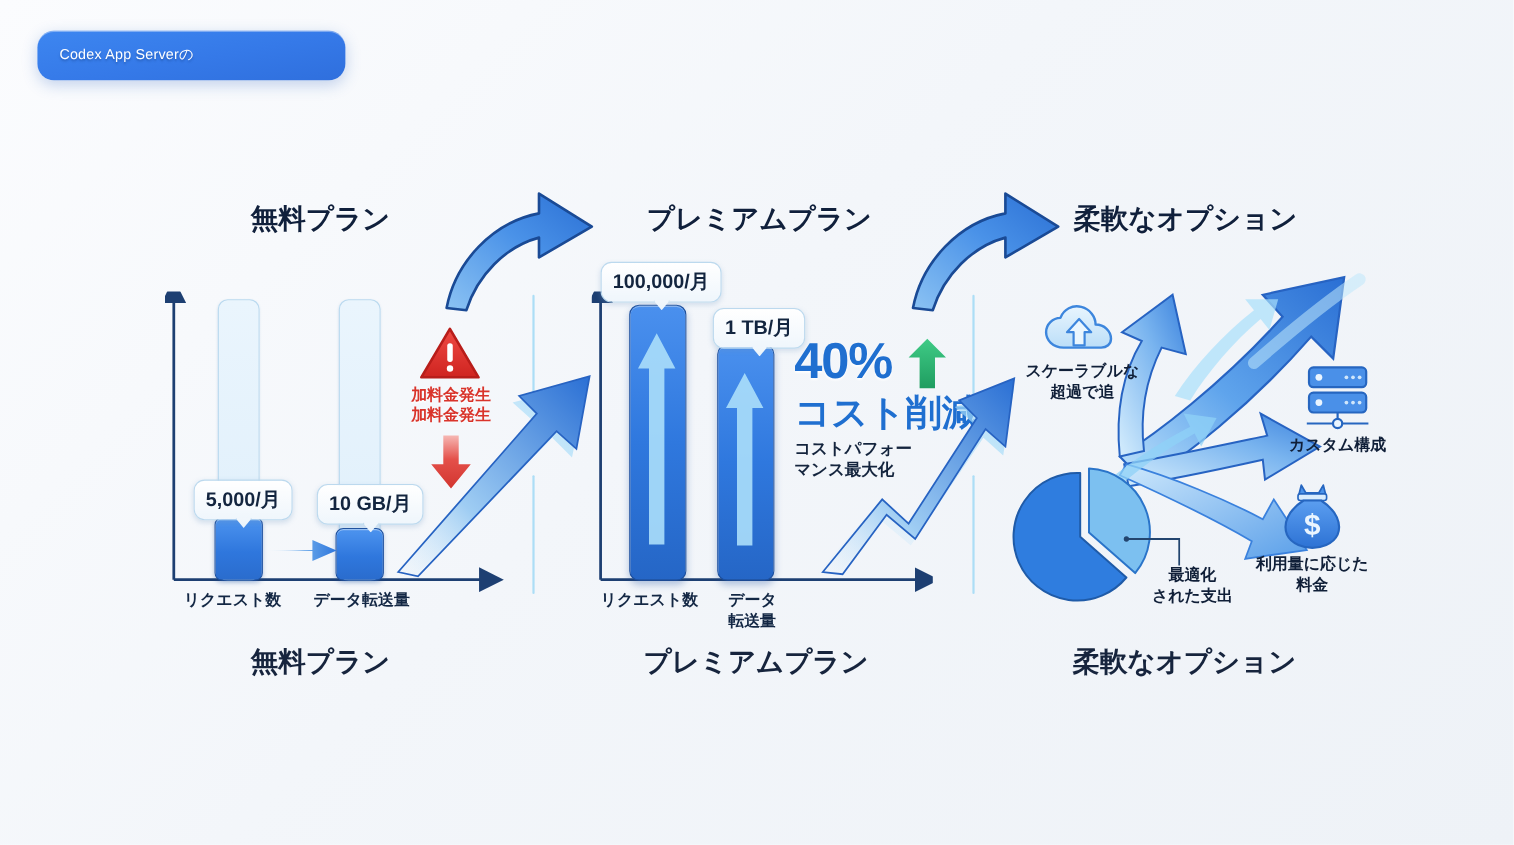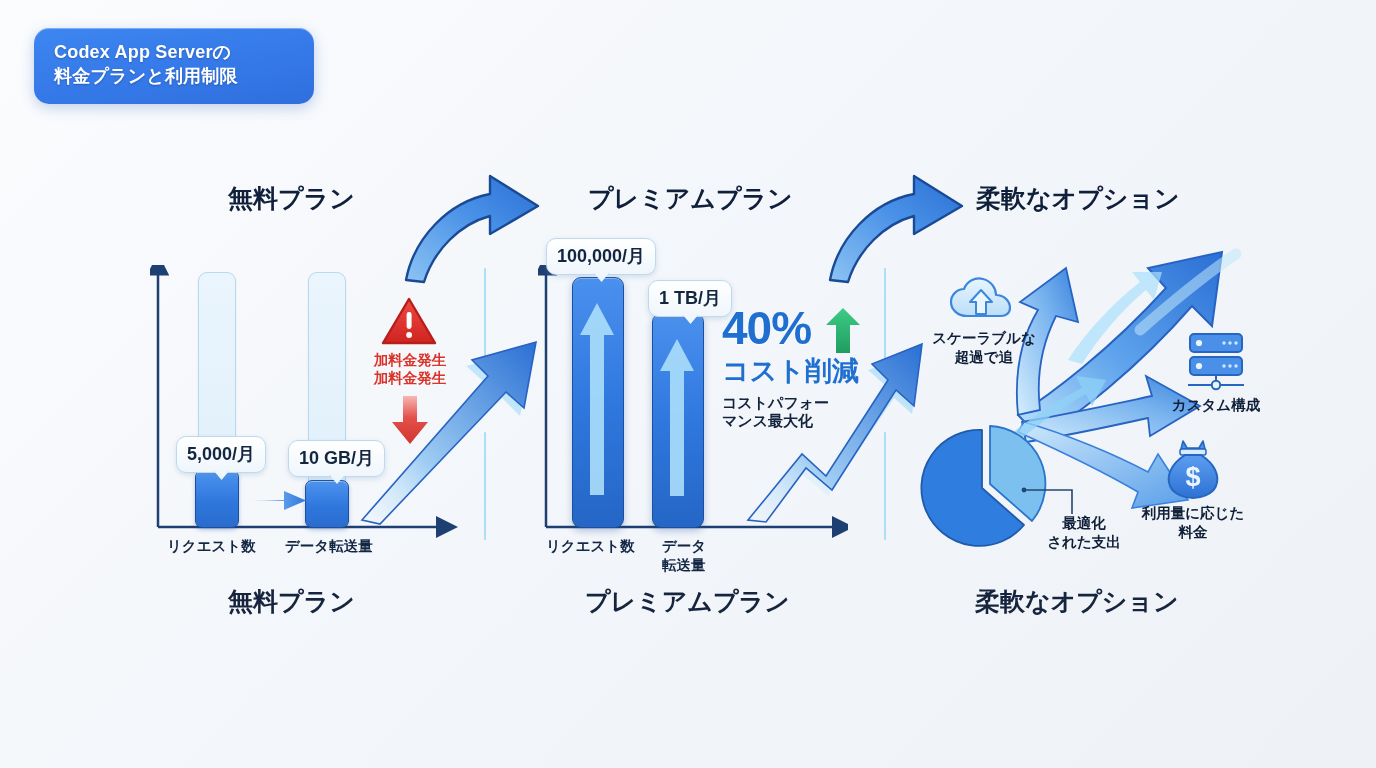--- a/index.html
+++ b/index.html
@@ -15,21 +15,21 @@
   
   #title-badge{
     left:34px;top:28px;width:280px;
     background:linear-gradient(170deg,#3d86f0 0%,#3579e8 55%,#2f6fdd 100%);
     border-radius:15px;
     padding:13px 18px 15px 20px;
     box-sizing:border-box;
     box-shadow:0 4px 14px rgba(45,100,190,.28), 0 1px 0 rgba(255,255,255,.35) inset;
   }
   #title-badge .tl{
-    color:#ffffff;font-weight:bold;font-size:18px;line-height:1.33;
+    color:#ffffff;font-weight:normal;font-size:13px;line-height:1.33;
     letter-spacing:.2px;
     text-shadow:0 1px 2px rgba(20,60,130,.45);
     white-space:nowrap;
   }
 
   
   .sec-head{
     font-size:25px;font-weight:bold;color:#10203c;white-space:nowrap;
     text-shadow:0 1px 1px rgba(255,255,255,.9);
   }
@@ -84,41 +84,40 @@
     text-shadow:0 1px 1px rgba(255,255,255,.8);
   }
 
   
   .pct-big{
     font-size:46px;font-weight:bold;color:#1f6fd0;letter-spacing:-1px;
     line-height:1;white-space:nowrap;
     text-shadow:0 1px 2px rgba(255,255,255,.9);
   }
   .pct-sub{
-    font-size:27px;font-weight:bold;color:#1f6fd0;line-height:1.1;white-space:nowrap;
+    font-size:33px;font-weight:bold;color:#1f6fd0;line-height:1.1;white-space:nowrap;
   }
   .pct-note{
     font-size:15px;font-weight:bold;color:#14243d;line-height:1.25;
     text-align:left;white-space:nowrap;
   }
 
   
   .icon-label{
     font-size:14.5px;font-weight:bold;color:#101f38;line-height:1.3;
     text-align:center;white-space:nowrap;
   }
 </style>
 </head>
 <body>
 
 <div class="stage">
 
   <div class="abs" id="title-badge">
     <div class="tl">Codex App Serverの</div>
-    <div class="tl">料金プランと利用制限</div>
   </div>
 
   <div class="abs sec-head" style="left:228px;top:182px;">無料プラン</div>
   <div class="abs sec-head" style="left:588px;top:182px;">プレミアムプラン</div>
   <div class="abs sec-head" style="left:976px;top:182px;">柔軟なオプション</div>
 
   <div class="abs sec-cap" style="left:228px;top:585px;">無料プラン</div>
   <div class="abs sec-cap" style="left:585px;top:585px;">プレミアムプラン</div>
   <div class="abs sec-cap" style="left:975px;top:585px;">柔軟なオプション</div>
 

